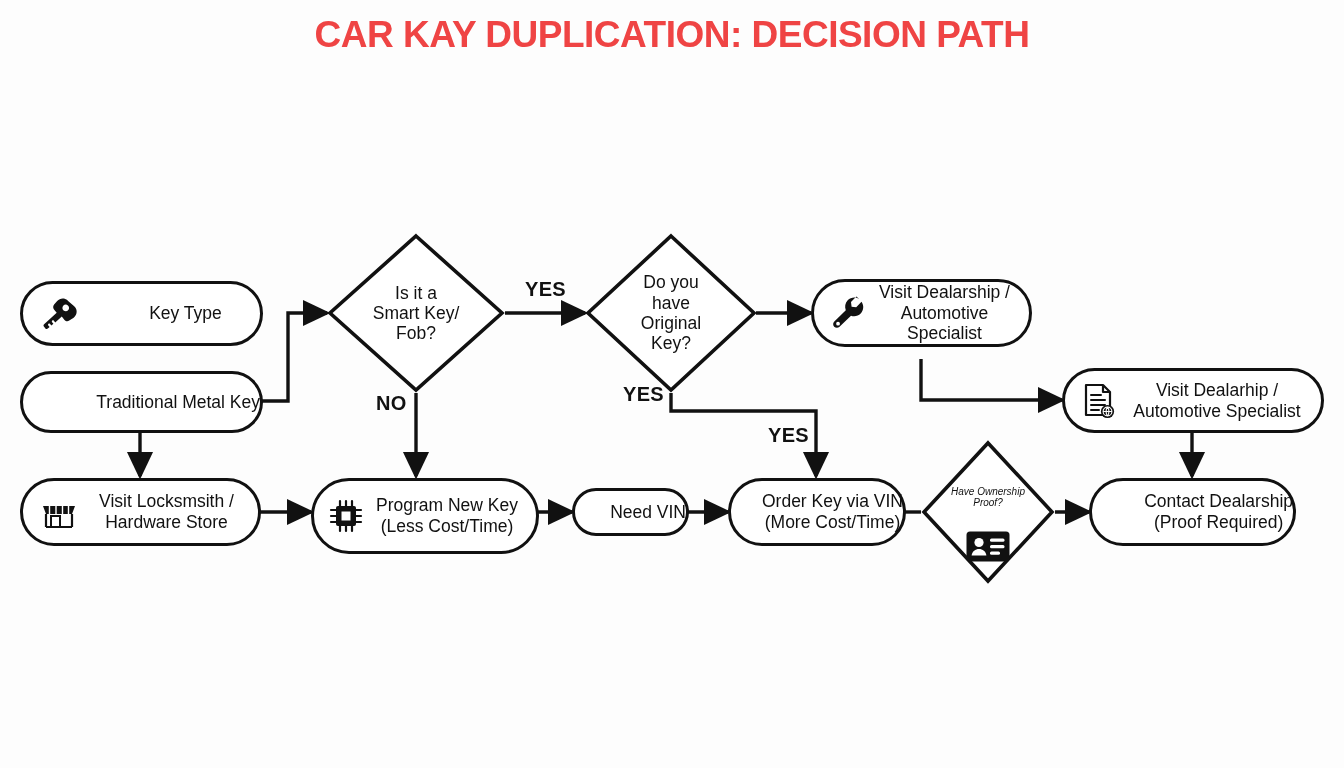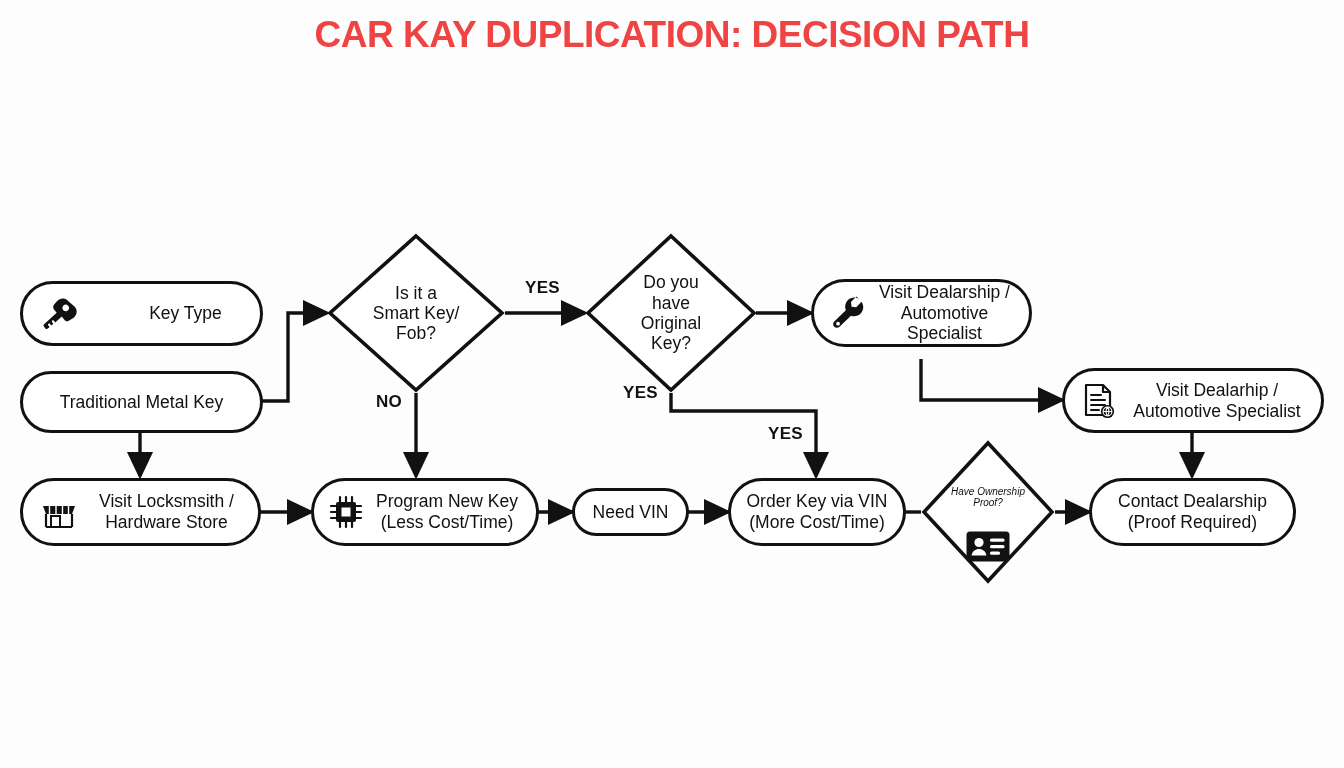--- a/index.html
+++ b/index.html
@@ -40,21 +40,21 @@
     overflow: visible;
   }
   .node {
     position: absolute;
     box-sizing: border-box;
     background: #ffffff;
     border: 3.5px solid #111111;
     border-radius: 999px;
     display: flex;
     align-items: center;
-    justify-content: center;
+    justify-content: flex-end;
     color: #111111;
     font-size: 17.5px;
     line-height: 1.18;
     text-align: center;
     font-family: "Liberation Sans", sans-serif;
   }
   .node .label {
     white-space: pre-line;
   }
   .node.with-icon {
@@ -104,21 +104,21 @@
   .diamond-text.small {
     font-size: 10px;
     line-height: 1.14;
     justify-content: flex-start;
     padding-top: 46px;
     font-style: italic;
   }
   .edge-label {
     position: absolute;
     color: #111111;
-    font-size: 17px;
+    font-size: 20px;
     font-weight: bold;
     font-family: "Liberation Sans", sans-serif;
     letter-spacing: 0.3px;
     white-space: nowrap;
   }
   .idcard {
     position: absolute;
     display: flex;
     align-items: center;
     justify-content: center;
@@ -201,21 +201,21 @@
         </g>
         <g stroke="#ffffff" stroke-width="1.4" fill="none">
           <path d="M12.5 12 L12.5 20 M19 12 L19 20 M25.5 12 L25.5 20 L25.5 20 M31.5 12 L31.5 20"></path>
         </g>
       </svg>
     </span>
     <span class="label">Visit Locksmsith /
 Hardware Store</span>
   </div>
 
-  <div class="node with-icon" style="left:311px; top:478px; width:228px; height:68px;">
+  <div class="node with-icon" style="left:311px; top:478px; width:228px; height:76px;">
     <span class="ico">
       <svg width="36" height="36" viewBox="0 0 36 36" aria-hidden="true">
         <g fill="#111111">
           <rect x="8" y="8" width="20" height="20" rx="2"></rect>
         </g>
         <rect x="13.5" y="13.5" width="9" height="9" fill="#ffffff"></rect>
         <g stroke="#111111" stroke-width="2.2" stroke-linecap="round">
           <path d="M12 8 L12 3 M18 8 L18 3 M24 8 L24 3"></path>
           <path d="M12 28 L12 33 M18 28 L18 33 M24 28 L24 33"></path>
           <path d="M8 12 L3 12 M8 18 L3 18 M8 24 L3 24"></path>

